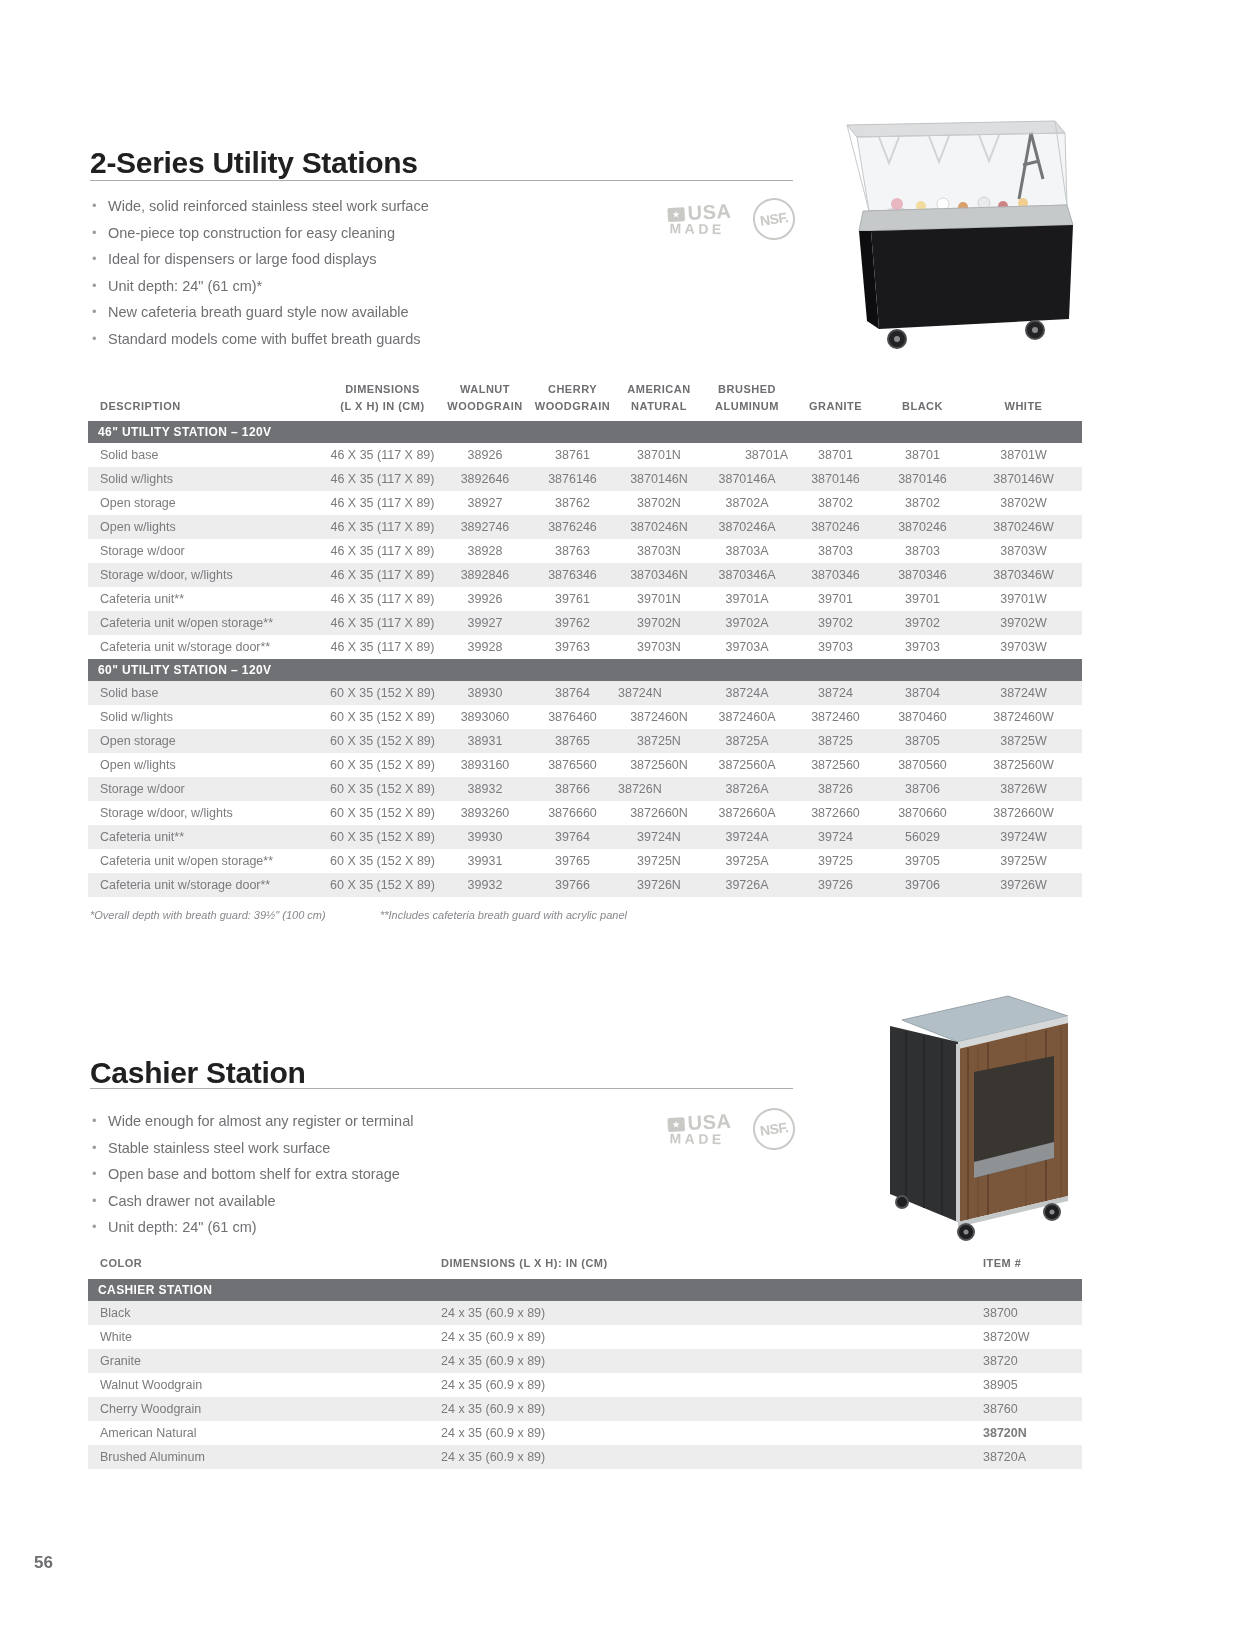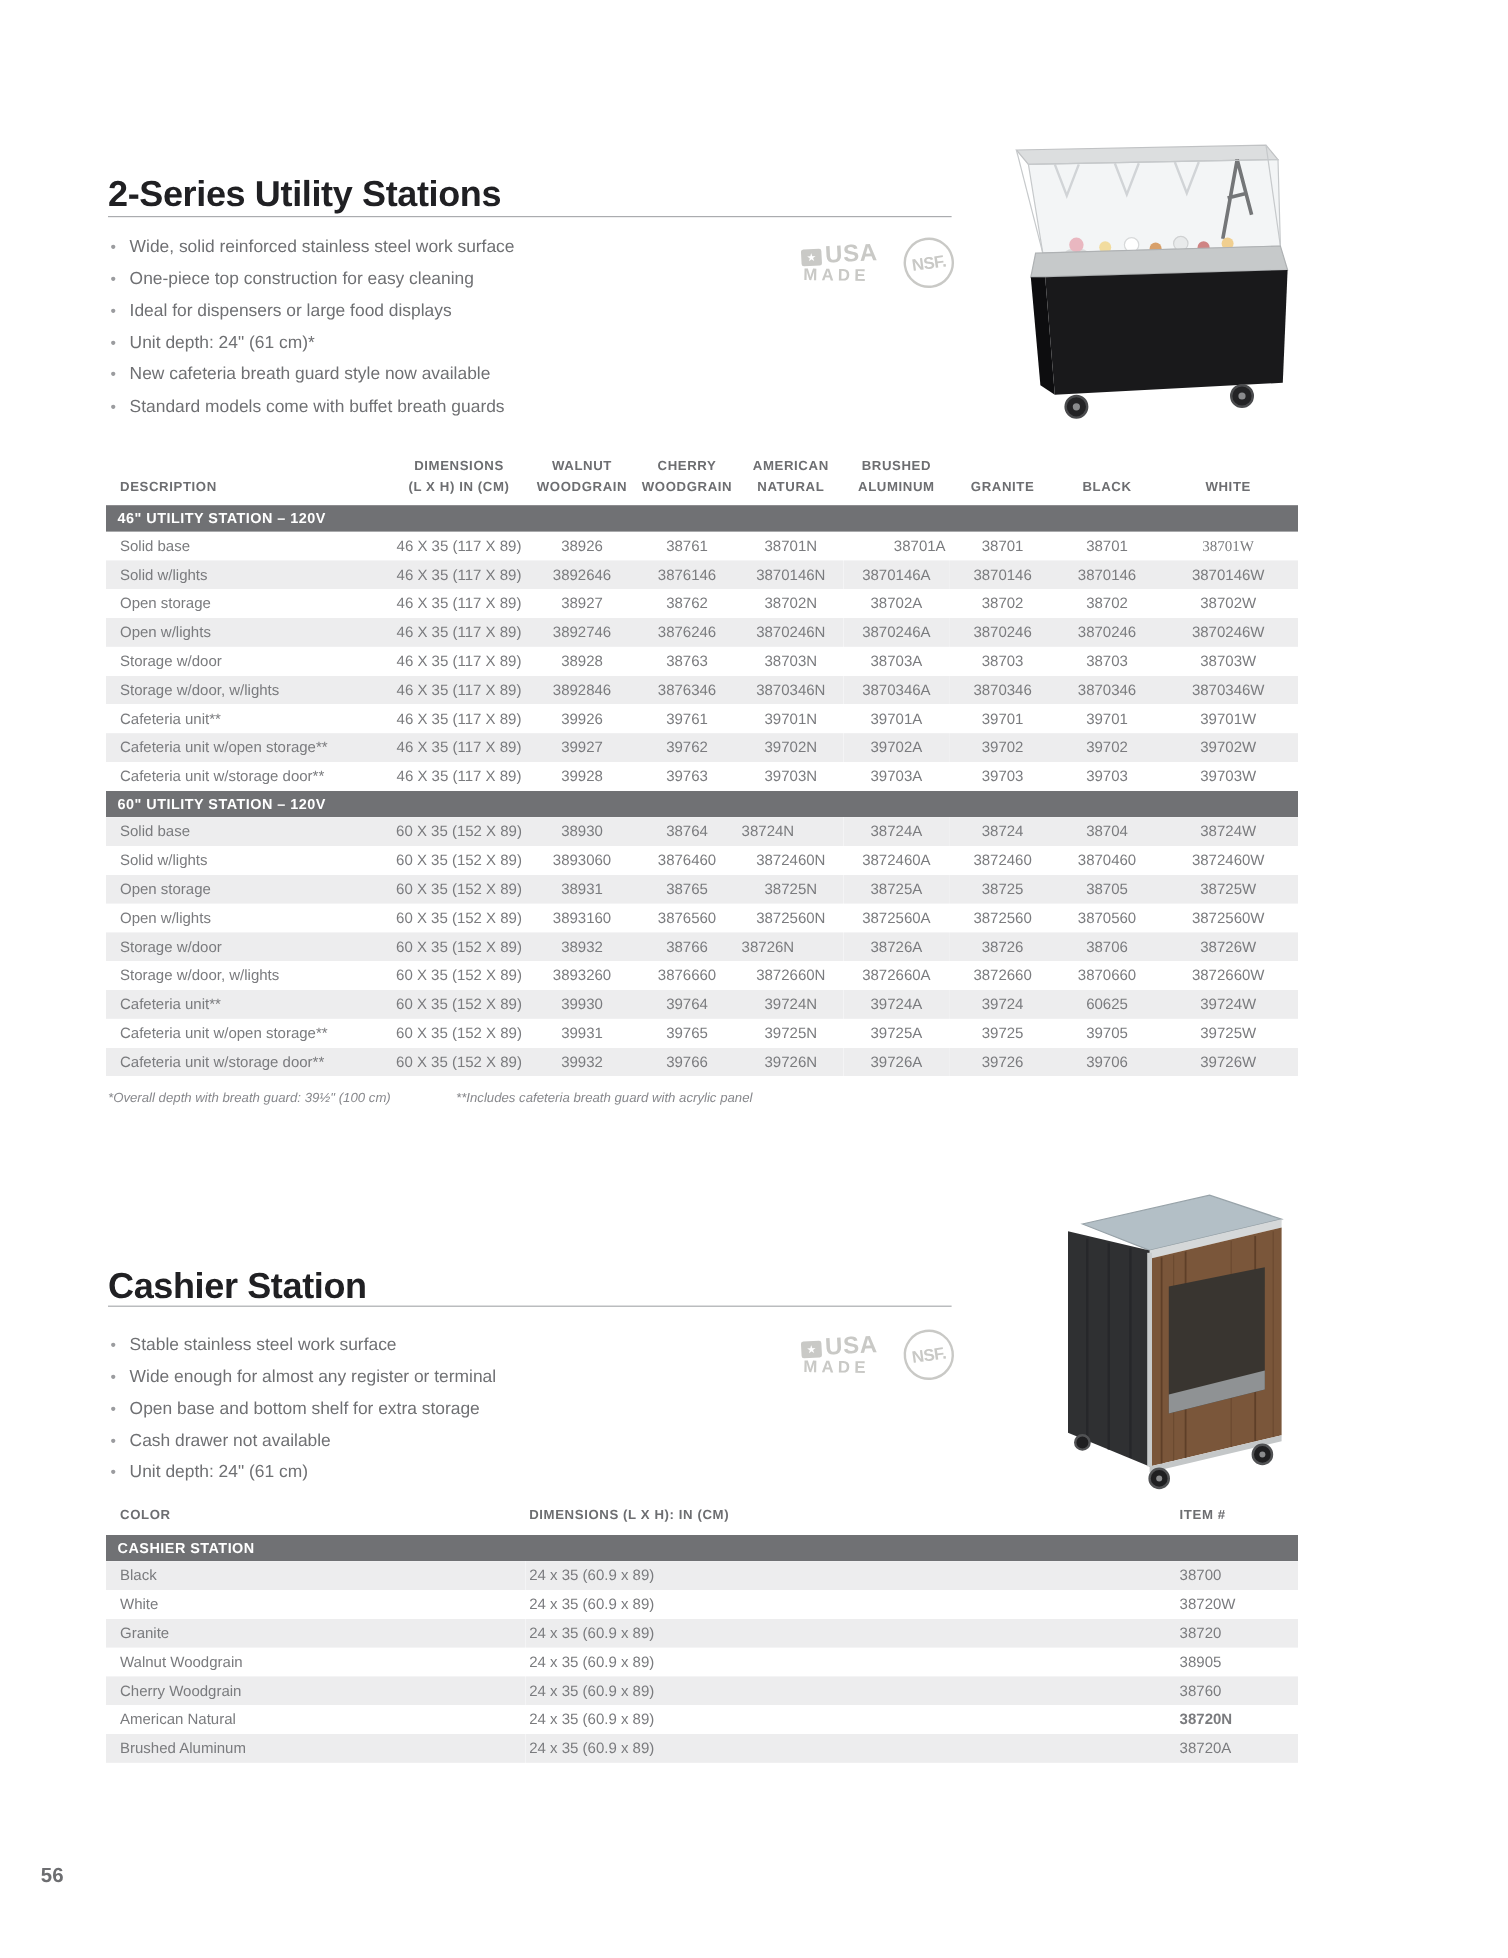--- a/index.html
+++ b/index.html
@@ -136,21 +136,21 @@
         </tr>
         <tr>
           <td style="text-align: left;">Solid base</td>
           <td style="text-align: center;">46 X 35 (117 X 89)</td>
           <td style="text-align: center;">38926</td>
           <td style="text-align: center;">38761</td>
           <td style="text-align: center;">38701N</td>
           <td style="text-align: right;">38701A</td>
           <td style="text-align: center;">38701</td>
           <td style="text-align: center;">38701</td>
-          <td style="text-align: center; font-family: Liberation Serif, serif;">38701W</td>
+          <td style="text-align: center;">38701W</td>
         </tr>
         <tr class="shaded">
           <td style="text-align: left;">Solid w/lights</td>
           <td style="text-align: center;">46 X 35 (117 X 89)</td>
           <td style="text-align: center;">3892646</td>
           <td style="text-align: center;">3876146</td>
           <td style="text-align: center;">3870146N</td>
           <td style="text-align: center;">3870146A</td>
           <td style="text-align: center;">3870146</td>
           <td style="text-align: center;">3870146</td>
@@ -303,21 +303,21 @@
           <td style="text-align: center;">3872660W</td>
         </tr>
         <tr class="shaded">
           <td style="text-align: left;">Cafeteria unit**</td>
           <td style="text-align: center;">60 X 35 (152 X 89)</td>
           <td style="text-align: center;">39930</td>
           <td style="text-align: center;">39764</td>
           <td style="text-align: center;">39724N</td>
           <td style="text-align: center;">39724A</td>
           <td style="text-align: center;">39724</td>
-          <td style="text-align: center;">60625</td>
+          <td style="text-align: center;">56029</td>
           <td style="text-align: center;">39724W</td>
         </tr>
         <tr>
           <td style="text-align: left;">Cafeteria unit w/open storage**</td>
           <td style="text-align: center;">60 X 35 (152 X 89)</td>
           <td style="text-align: center;">39931</td>
           <td style="text-align: center;">39765</td>
           <td style="text-align: center;">39725N</td>
           <td style="text-align: center;">39725A</td>
           <td style="text-align: center;">39725</td>
@@ -340,22 +340,22 @@
 
   <div class="footnotes" style="top:909px;">
     <span class="fn1">*Overall depth with breath guard: 39½" (100 cm)</span>
     <span class="fn2">**Includes cafeteria breath guard with acrylic panel</span>
   </div>
 
   <h1 class="sec-title" style="top:1036px;">Cashier Station</h1>
   <div class="rule" style="top:1088px;"></div>
 
   <ul class="bullets" style="top:1113px;">
+      <li>Wide enough for almost any register or terminal</li>
       <li>Stable stainless steel work surface</li>
-      <li>Wide enough for almost any register or terminal</li>
       <li>Open base and bottom shelf for extra storage</li>
       <li>Cash drawer not available</li>
       <li>Unit depth: 24" (61 cm)</li>
     </ul>
 
   <div class="badge-usa" style="left:668px; top:1111px;">
     <div class="row1">
       <div class="flag">★</div>
       <div class="usa">USA</div>
     </div>

